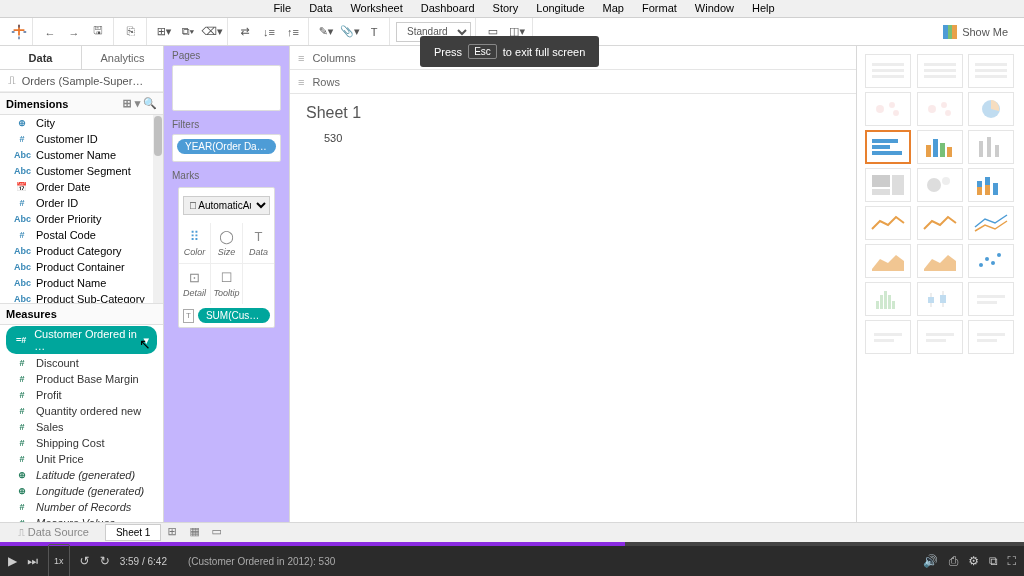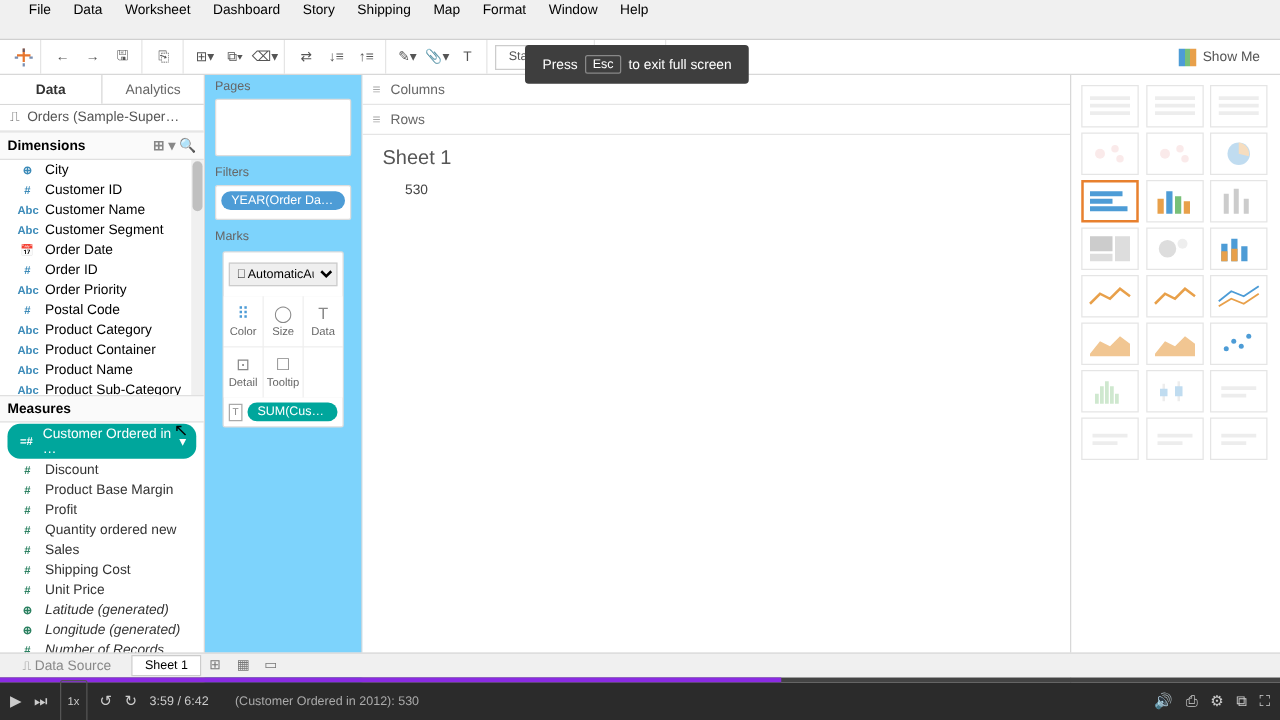--- a/index.html
+++ b/index.html
@@ -1,18 +1,18 @@
 <!DOCTYPE html>
 <html><head>
 <meta charset="utf-8">
 <style>
 * { margin: 0; padding: 0; box-sizing: border-box; font-family: -apple-system, BlinkMacSystemFont, "Segoe UI", Arial, sans-serif; font-size: 11px; }
 body { background: #f5f5f5; width: 1024px; height: 576px; overflow: hidden; position: relative; }
 
-.menubar { height: 32px; background: #f0f0f0; border-bottom: 1px solid #d0d0d0; display: flex; padding-left: 14px; }
+.menubar { height: 18px; background: #f0f0f0; border-bottom: 1px solid #d0d0d0; display: flex; padding-left: 24px; justify-content: center; }
 .menubar span { padding: 2px 9px; cursor: pointer; }
 
 .toolbar { height: 28px; background: #fff; border-bottom: 1px solid #d8d8d8; display: flex; align-items: center; padding: 0 6px; gap: 2px; }
 .tb-group { display: flex; align-items: center; gap: 2px; padding: 0 4px; border-right: 1px solid #e5e5e5; height: 100%; }
 .tb-group:last-child { border-right: none; }
 .tb-btn { width: 22px; height: 22px; display: flex; align-items: center; justify-content: center; cursor: pointer; color: #555; }
 .tb-select { border: 1px solid #ccc; height: 20px; padding: 0 6px; font-size: 10px; color: #555; background: #fff; }
 .spacer { flex: 1; }
 .showme { display: flex; align-items: center; gap: 5px; padding: 0 10px; cursor: pointer; color: #555; }
 .showme-icon { width: 14px; height: 14px; background: linear-gradient(90deg, #4d9cd6 33%, #78c078 33% 66%, #e8a04a 66%); }
@@ -33,34 +33,34 @@
 .fi-icon.mea { color: #2a8060; }
 .field.mea .fi-label { color: #333; }
 .field.italic .fi-label { font-style: italic; }
 .field.selected { background: #00a69c; border-radius: 10px; margin: 1px 6px; padding: 2px 8px; }
 .field.selected .fi-label, .field.selected .fi-icon { color: #fff; }
 .dim-scroll { height: 188px; overflow: hidden; position: relative; }
 .mea-scroll { flex: 1; overflow: hidden; }
 .scrollbar-track { position: absolute; right: 0; top: 0; width: 10px; height: 100%; background: #f0f0f0; }
 .scrollbar-thumb { width: 8px; height: 40px; background: #c0c0c0; border-radius: 4px; margin: 1px; }
 
-.mid-panel { width: 126px; background: #7dd3fc; border-right: 1px solid #d8d8d8; padding: 0; }
+.mid-panel { width: 126px; background: #c4b5fd; border-right: 1px solid #d8d8d8; padding: 0; }
 .shelf { padding: 4px 8px; }
 .shelf-label { color: #666; font-size: 10px; margin-bottom: 4px; }
 .shelf-box { background: #fff; border: 1px solid #ddd; min-height: 28px; border-radius: 2px; }
 .pages-box { height: 46px; }
 .filters-box { padding: 4px; }
 .pill { background: #4d9cd6; color: #fff; border-radius: 10px; padding: 2px 8px; font-size: 10px; white-space: nowrap; overflow: hidden; text-overflow: ellipsis; display: inline-block; max-width: 100%; }
 .pill.green { background: #00a69c; }
 .marks-card { margin: 6px; background: #fff; border: 1px solid #ddd; border-radius: 2px; }
 .marks-select { width: 100%; border: 1px solid #ccc; margin: 4px 0; padding: 2px; font-size: 10px; }
 .marks-grid { display: grid; grid-template-columns: repeat(3, 1fr); gap: 1px; background: #eee; }
 .mark-btn { background: #fff; padding: 6px 2px; text-align: center; cursor: pointer; }
 .mark-ic { font-size: 13px; color: #888; display: block; height: 16px; }
-.mark-lbl { font-size: 9px; color: #666; }
+.mark-lbl { font-size: 9px; color: #666; font-style: italic; }
 .marks-pills { padding: 4px; display: flex; align-items: center; gap: 4px; }
 .il-icon { width: 14px; height: 14px; border: 1px solid #aaa; font-size: 8px; text-align: center; line-height: 12px; color: #888; }
 
 .canvas { flex: 1; background: #fff; display: flex; flex-direction: column; position: relative; }
 .shelf-row { height: 24px; border-bottom: 1px solid #e5e5e5; display: flex; align-items: center; padding: 0 8px; gap: 8px; color: #666; }
 .shelf-icon { color: #aaa; }
 .sheet-area { flex: 1; padding: 10px 16px; }
 .sheet-title { font-size: 16px; color: #555; font-weight: 400; }
 .sheet-val { margin-top: 10px; padding-left: 18px; color: #444; }
 
@@ -96,21 +96,21 @@
 </style>
 </head>
 <body>
 
 <div class="menubar">
   <span>File</span>
   <span>Data</span>
   <span>Worksheet</span>
   <span>Dashboard</span>
   <span>Story</span>
-  <span>Shipping</span>
+  <span>Longitude</span>
   <span>Map</span>
   <span>Format</span>
   <span>Window</span>
   <span>Help</span>
 </div>
 
 <div class="toolbar">
   <div class="tb-group">
     <svg class="logo" viewBox="0 0 20 20">
         <path fill="#e8762d" d="M9 2h2v5h5v2h-5v5H9V9H4V7h5z"></path>

